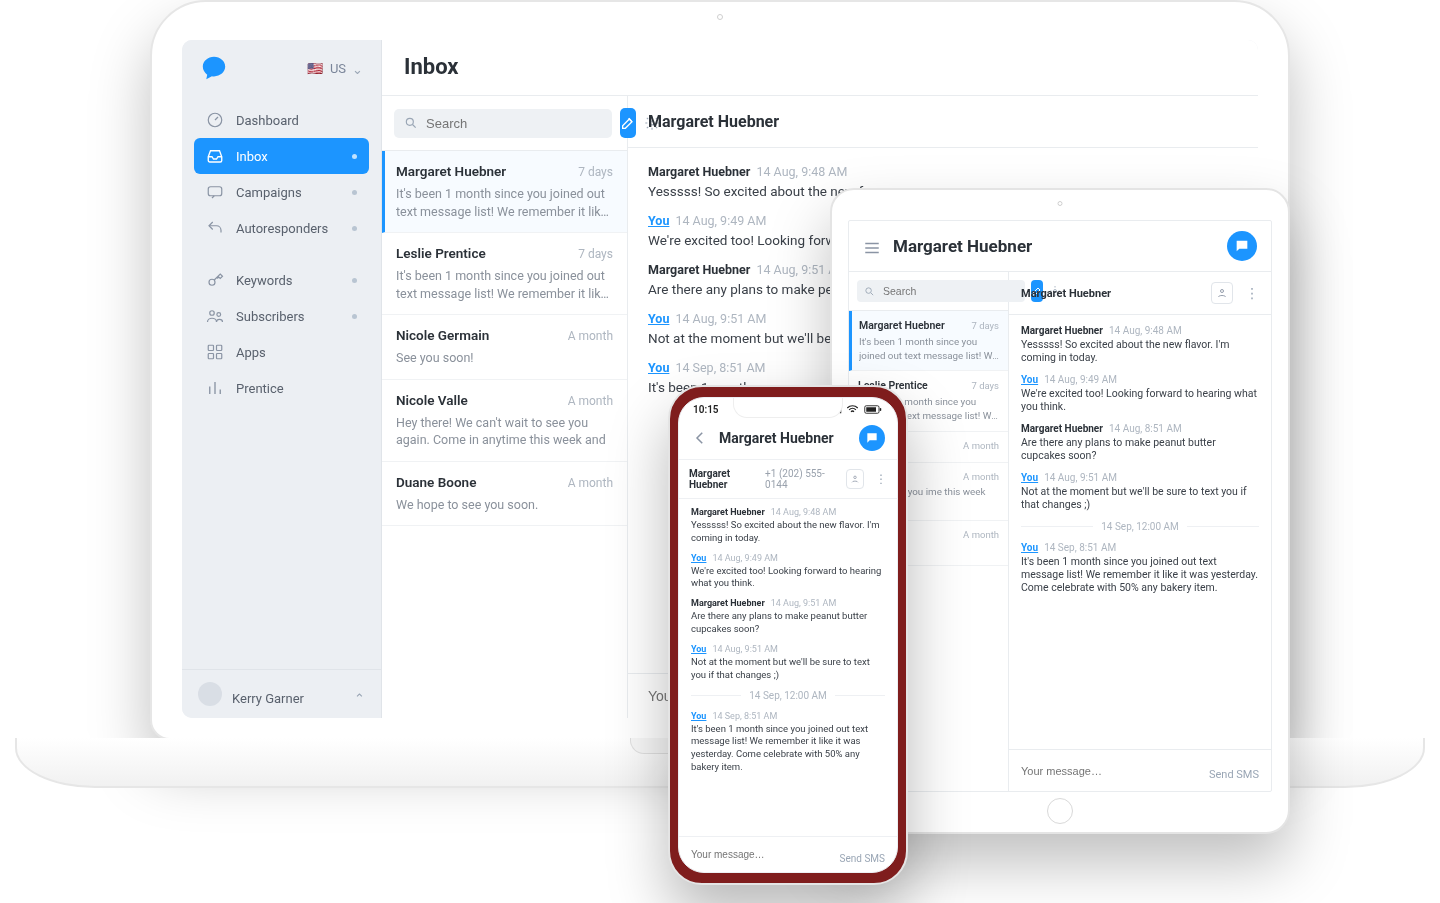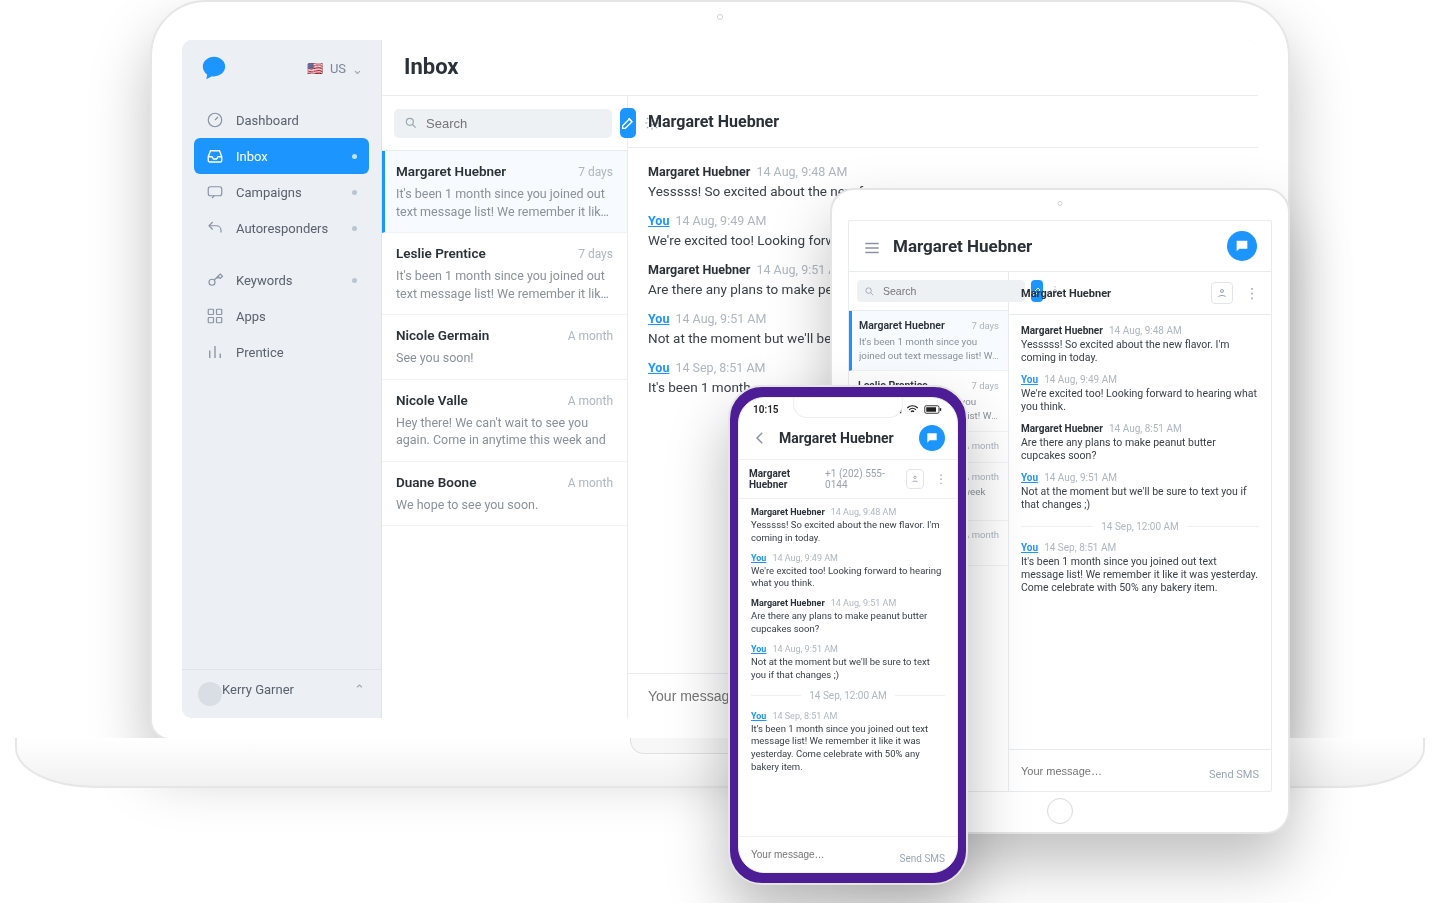--- a/index.html
+++ b/index.html
@@ -27,21 +27,21 @@
   .flag { display:inline-block; font-size:13px; }
   .chev { display:inline-block; transform:translateY(1px); color:#9aa6b5;}
   .nav { padding:6px 12px; }
   .nav-item { display:flex; align-items:center; gap:12px; padding:9px 12px; border-radius:6px; color:#59616d; cursor:pointer; position:relative;}
   .nav-item .icon { width:18px; height:18px; flex:0 0 18px; }
   .nav-item.active { background:#1c95ff; color:#fff; }
   .nav-item.active svg { stroke:#fff; }
   .nav-item .dot { position:absolute; right:12px; top:50%; width:5px; height:5px; margin-top:-2.5px; border-radius:50%; background:#b9c5d2;}
   .nav-item.active .dot { background:#bfe2ff; }
   .nav-divider { height:16px; }
-  .sidebar-bottom { margin-top:auto; border-top:1px solid #e0e4e9; padding:12px 16px; display:flex; align-items:flex-start; color:#59616d;}
+  .sidebar-bottom { margin-top:auto; border-top:1px solid #e0e4e9; padding:12px 16px; display:flex; align-items:flex-end; gap:10px; color:#59616d;}
   .avatar { width:24px; height:24px; border-radius:50%; background:#d9dee5; display:inline-block;}
   .caret-up { margin-left:auto; color:#9aa6b5;}
 
   
   .main { flex:1; background:#fff; display:flex; flex-direction:column;}
   .page-head { padding:14px 22px 16px; }
   .page-title { font-size:22px; font-weight:700; color:#2b3138;}
   .subcols { display:flex; flex:1; min-height:0; border-top:1px solid #e9ecef;}
 
   
@@ -108,21 +108,21 @@
   .tab-messages .msg-body { font-size:10.5px;}
   .day-divider { display:flex; align-items:center; gap:8px; color:#aeb6c0; font-size:10px; margin:6px 0 10px;}
   .day-divider::before, .day-divider::after { content:""; flex:1; height:1px; background:#eef0f3;}
   .tab-composer { border-top:1px solid #e9ecef; padding:10px 12px; display:flex; align-items:center; gap:8px;}
   .tab-composer input { flex:1; border:none; outline:none; font-size:11px; color:#555;}
   .send-link { color:#9aa6b5; font-size:11px; cursor:pointer;margin-top:8px;}
 
   
   
   
-  .phone { position:absolute; left:728px; top:385px; width:240px; height:500px; background:#4c1d95; border:2px solid #e4e4e4; border-radius:34px; padding:10px 8px 10px 8px; box-shadow:0 30px 60px rgba(0,0,0,.28);}
+  .phone { position:absolute; left:668px; top:385px; width:240px; height:500px; background:#7f1d1d; border:2px solid #e4e4e4; border-radius:34px; padding:10px 8px 10px 8px; box-shadow:0 30px 60px rgba(0,0,0,.28);}
   .phone-lcd { width:100%; height:100%; background:#fff; border:1px solid #eceff3; border-radius:26px; overflow:hidden; display:flex; flex-direction:column; position:relative;}
   .phone-notch { position:absolute; top:0; left:50%; transform:translateX(-50%); width:110px; height:20px; background:#fff; border-bottom:1px solid #eee; border-left:1px solid #eee; border-right:1px solid #eee; border-radius:0 0 14px 14px; z-index:2;}
   .phone-status { display:flex; justify-content:space-between; align-items:center; padding:6px 14px 2px; font-size:10px; font-weight:600; color:#222;}
   .status-icons { display:flex; gap:4px; align-items:center;}
   .phone-top { display:flex; align-items:center; gap:10px; padding:8px 12px; border-bottom:1px solid #eef0f3;}
   .back-arrow { width:18px; height:18px; cursor:pointer;}
   .phone-title { font-size:14px; font-weight:700; color:#2b3138;}
   .phone-round-chat { margin-left:auto; width:26px; height:26px; border-radius:50%; background:#1c95ff; display:flex; align-items:center; justify-content:center;}
   .phone-conv-head { padding:8px 10px; border-bottom:1px solid #eef0f3; display:flex; align-items:center; gap:5px; font-size:10px;}
   .phone-conv-head .name { font-weight:700; color:#2b3138;}
@@ -204,20 +204,32 @@
               </div>
               <div class="nav-divider"></div>
               <div class="nav-item">
                 <span class="icon">
                     <svg viewBox="0 0 24 24" stroke="#8a94a4" stroke-width="1.6" fill="none">
                       <circle cx="8" cy="15" r="4"></circle>
                       <path d="M11 12l8-8 3 3-3 3-2-2-2 2"></path>
                     </svg>
                   </span>
                 <span>Keywords</span>
+                <span class="dot"></span>
+              </div>
+              <div class="nav-item">
+                <span class="icon">
+                    <svg viewBox="0 0 24 24" stroke="#8a94a4" stroke-width="1.6" fill="none">
+                      <circle cx="8" cy="8" r="3"></circle>
+                      <circle cx="17" cy="10" r="2.5"></circle>
+                      <path d="M2 20c0-3 3-5 6-5s6 2 6 5"></path>
+                      <path d="M14 20c0-2 2-3.5 4-3.5s4 1.5 4 3.5"></path>
+                    </svg>
+                  </span>
+                <span>Subscribers</span>
                 <span class="dot"></span>
               </div>
               <div class="nav-item">
                 <span class="icon">
                     <svg viewBox="0 0 24 24" stroke="#8a94a4" stroke-width="1.6" fill="none">
                       <rect x="3" y="3" width="7" height="7" rx="1"></rect>
                       <rect x="14" y="3" width="7" height="7" rx="1"></rect>
                       <rect x="3" y="14" width="7" height="7" rx="1"></rect>
                       <rect x="14" y="14" width="7" height="7" rx="1"></rect>
                     </svg>

